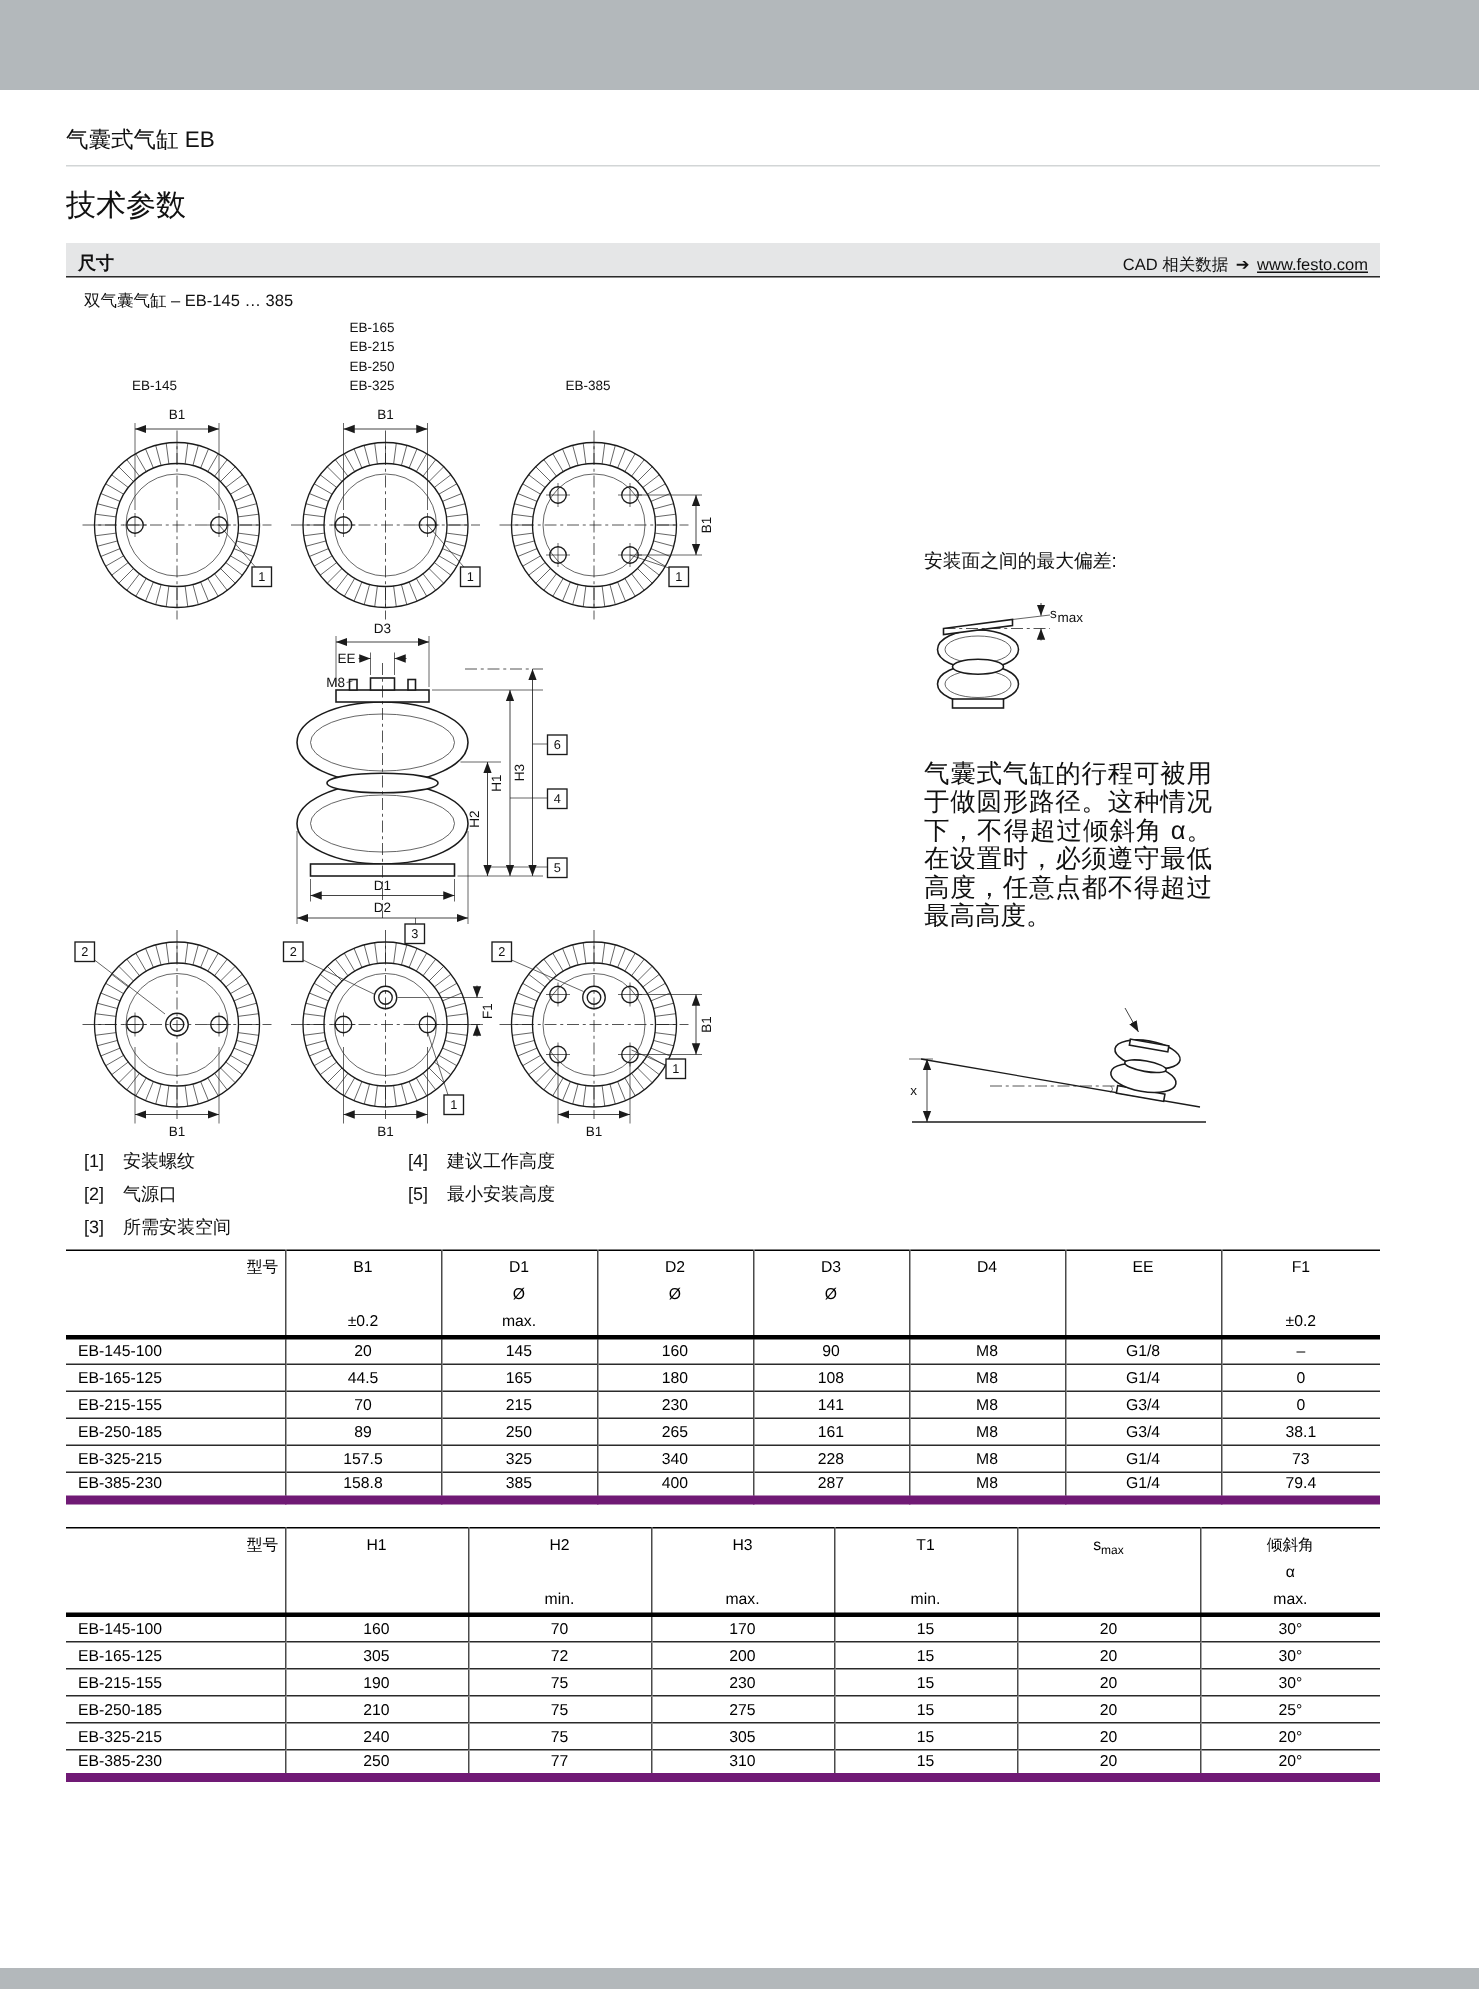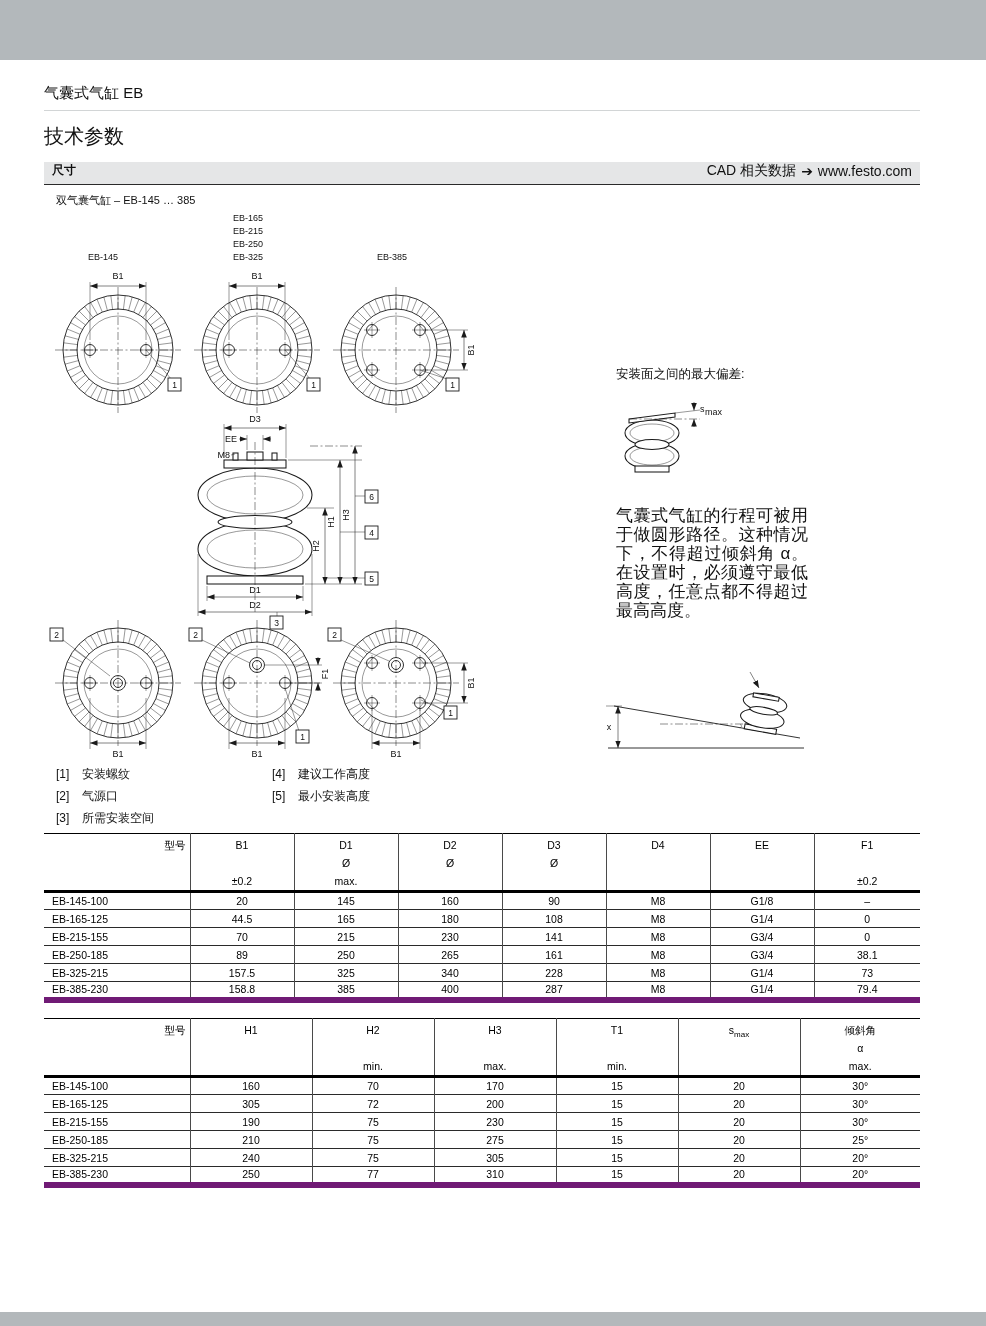--- a/index.html
+++ b/index.html
@@ -4,24 +4,24 @@
 <style>
 *{margin:0;padding:0;box-sizing:border-box}
 html,body{width:986px;height:1326px}
 body{position:relative;background:#fff;font-family:"Liberation Sans","DejaVu Sans",sans-serif;color:#111;overflow:hidden}
 .abs{position:absolute}
 .topband{position:absolute;left:0;top:0;width:986px;height:60px;background:#b3b8bb}
 .botband{position:absolute;left:0;top:1312px;width:986px;height:14px;background:#b3b8bb}
 .title{left:44px;top:84px;font-size:15px}
 .titlerule{left:44px;top:110px;width:876px;height:1px;background:#d2d5d6}
 .section{left:44px;top:123px;font-size:20px}
-.dimbar{left:44px;top:162px;width:876px;height:23px;background:#e5e6e7;border-bottom:1px solid #2a2a2a;display:flex;align-items:flex-start;justify-content:space-between;padding:0 8px}
+.dimbar{left:44px;top:162px;width:876px;height:23px;background:#e5e6e7;border-bottom:1px solid #2a2a2a;display:flex;align-items:flex-end;justify-content:space-between;padding:0 8px}
 .dimlabel{font-weight:bold;font-size:12px}
-.cad{font-size:14px;display:flex;align-items:center;gap:5px}
-.cadlink{color:#111;cursor:pointer}
+.cad{font-size:11px;display:flex;align-items:center;gap:5px}
+.cadlink{text-decoration:underline;color:#111;cursor:pointer}
 .subtitle{left:56px;top:193px;font-size:11px}
 .notetitle{left:616px;top:366px;font-size:12.5px}
 .notebody{left:616px;top:506px;width:192px;font-size:17px;line-height:19px;text-align:justify}
 .legend{left:56px;top:766px;display:grid;grid-template-columns:216px 300px;grid-template-rows:repeat(3,22px);grid-auto-flow:column;font-size:12px}
 .lnum{display:inline-block;width:26px}
 .t1wrap{left:44px;top:833px}
 .t2wrap{left:44px;top:1018px}
 .spec{border-collapse:collapse;table-layout:fixed;width:876px;font-size:10.5px;color:#000;border-top:1px solid #000}
 .spec th{font-weight:normal;vertical-align:top;padding:2px 4px 0}
 .spec th,.spec td{border-left:1px solid #4a4a4a}

